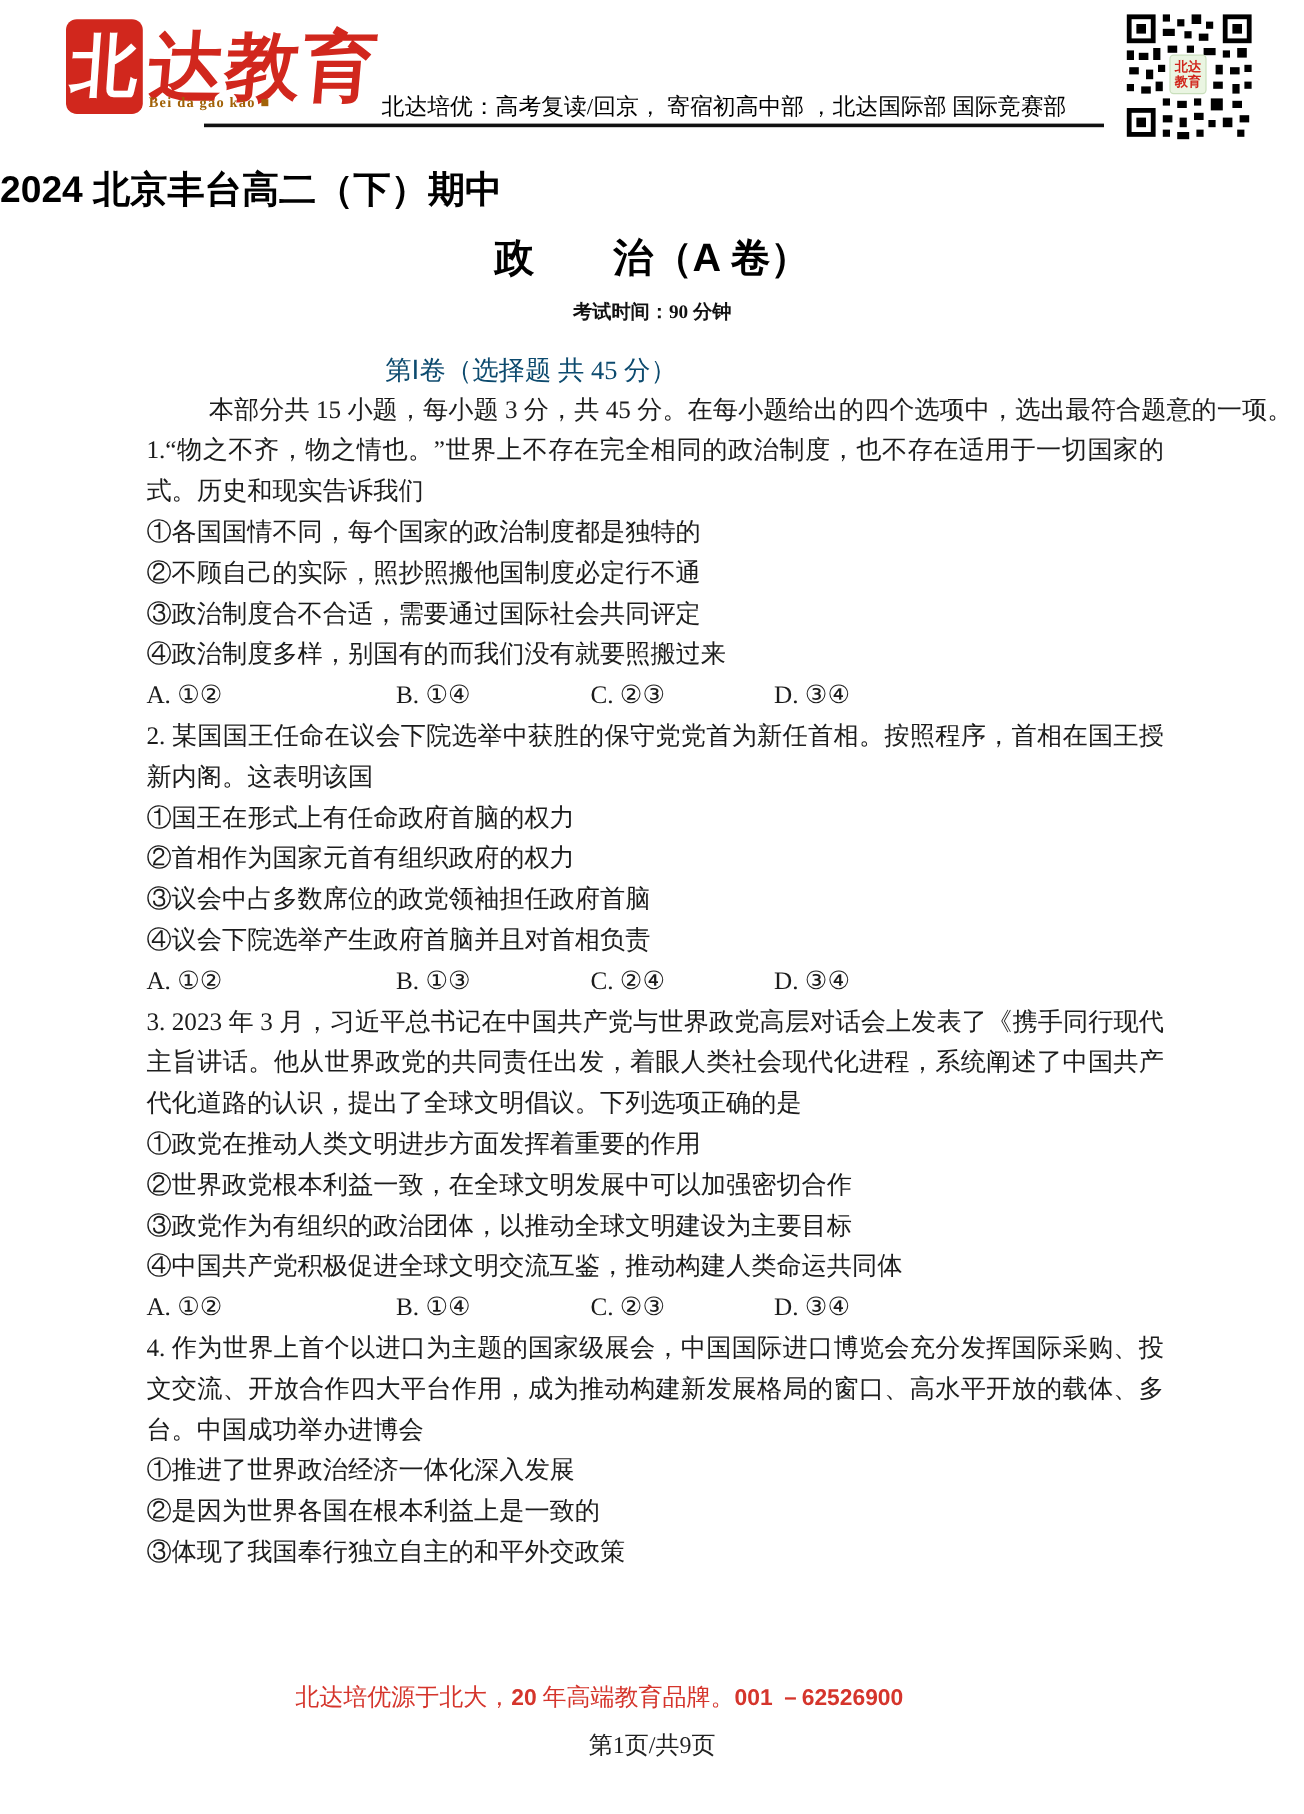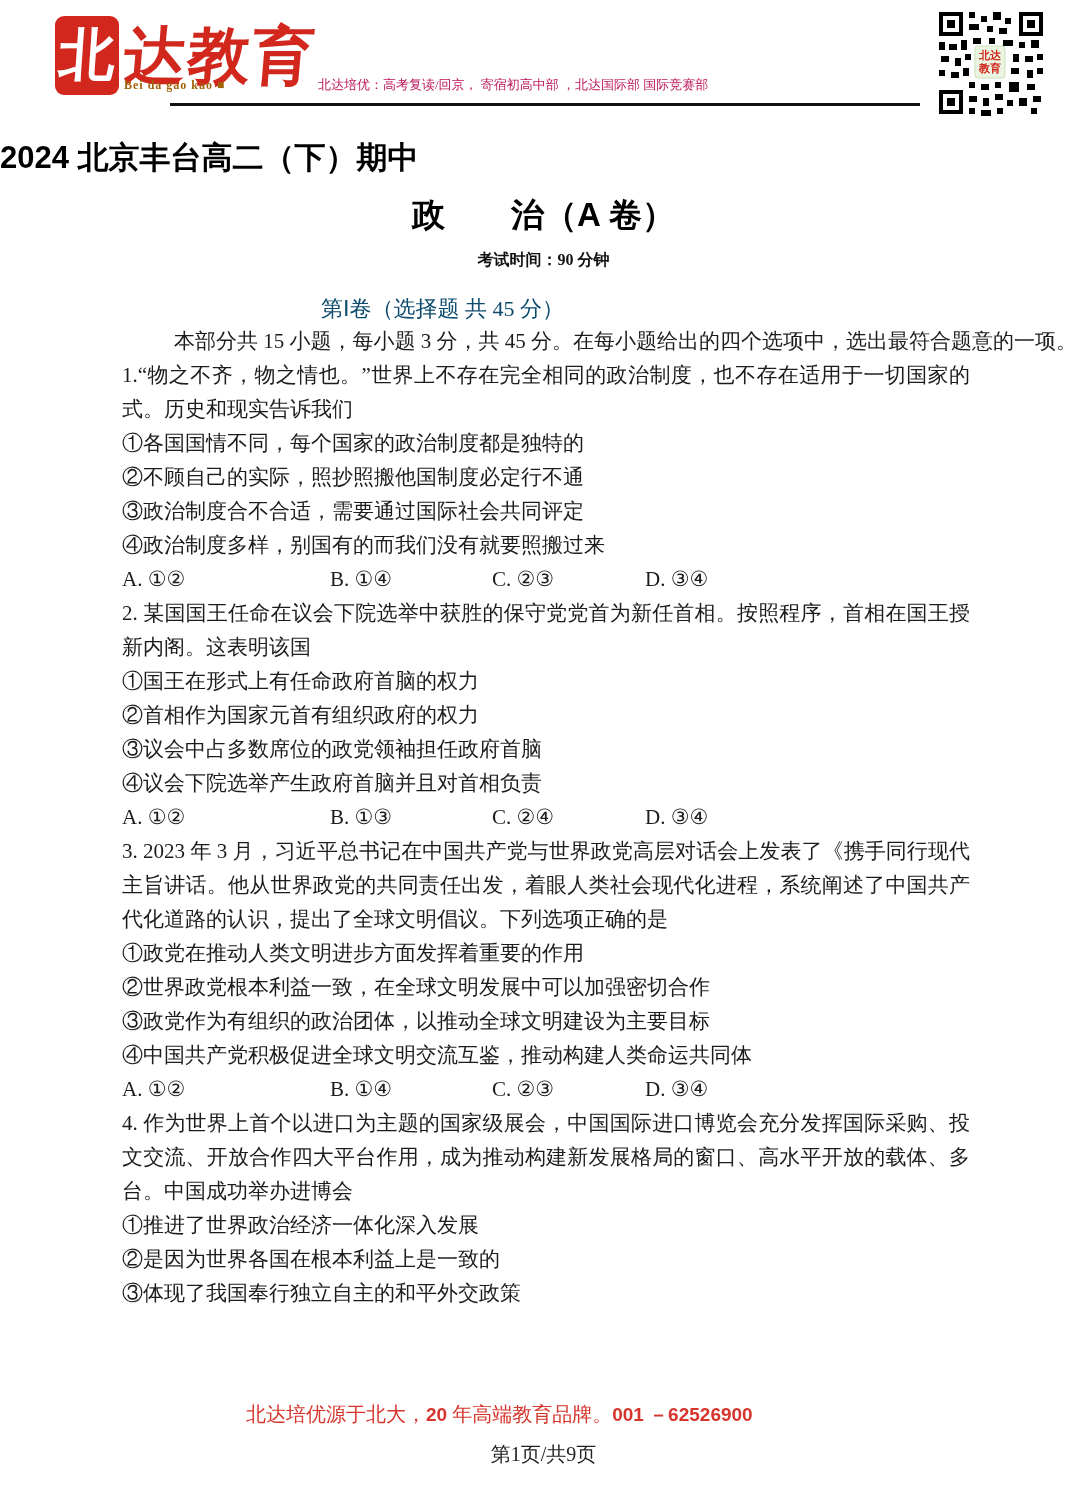--- a/index.html
+++ b/index.html
@@ -36,21 +36,21 @@
     white-space: nowrap;
   }
   .brand-sub {
     position: absolute; left: 124px; top: 78px;
     font-size: 12px; font-weight: 700; color: #a16207;
     font-family: "Liberation Serif", serif;
     letter-spacing: 1px; white-space: nowrap;
   }
   .tagline {
     position: absolute; left: 318px; top: 76px;
-    font-size: 13px; color: #be185d;
+    font-size: 19px; color: #000000;
     font-family: "Liberation Serif", serif;
     white-space: nowrap;
   }
   .header-rule {
     position: absolute; left: 170px; top: 103px;
     width: 750px; height: 3px; background: #111111;
   }
   .qr { position: absolute; left: 935px; top: 8px; width: 112px; height: 110px; }
 
   

